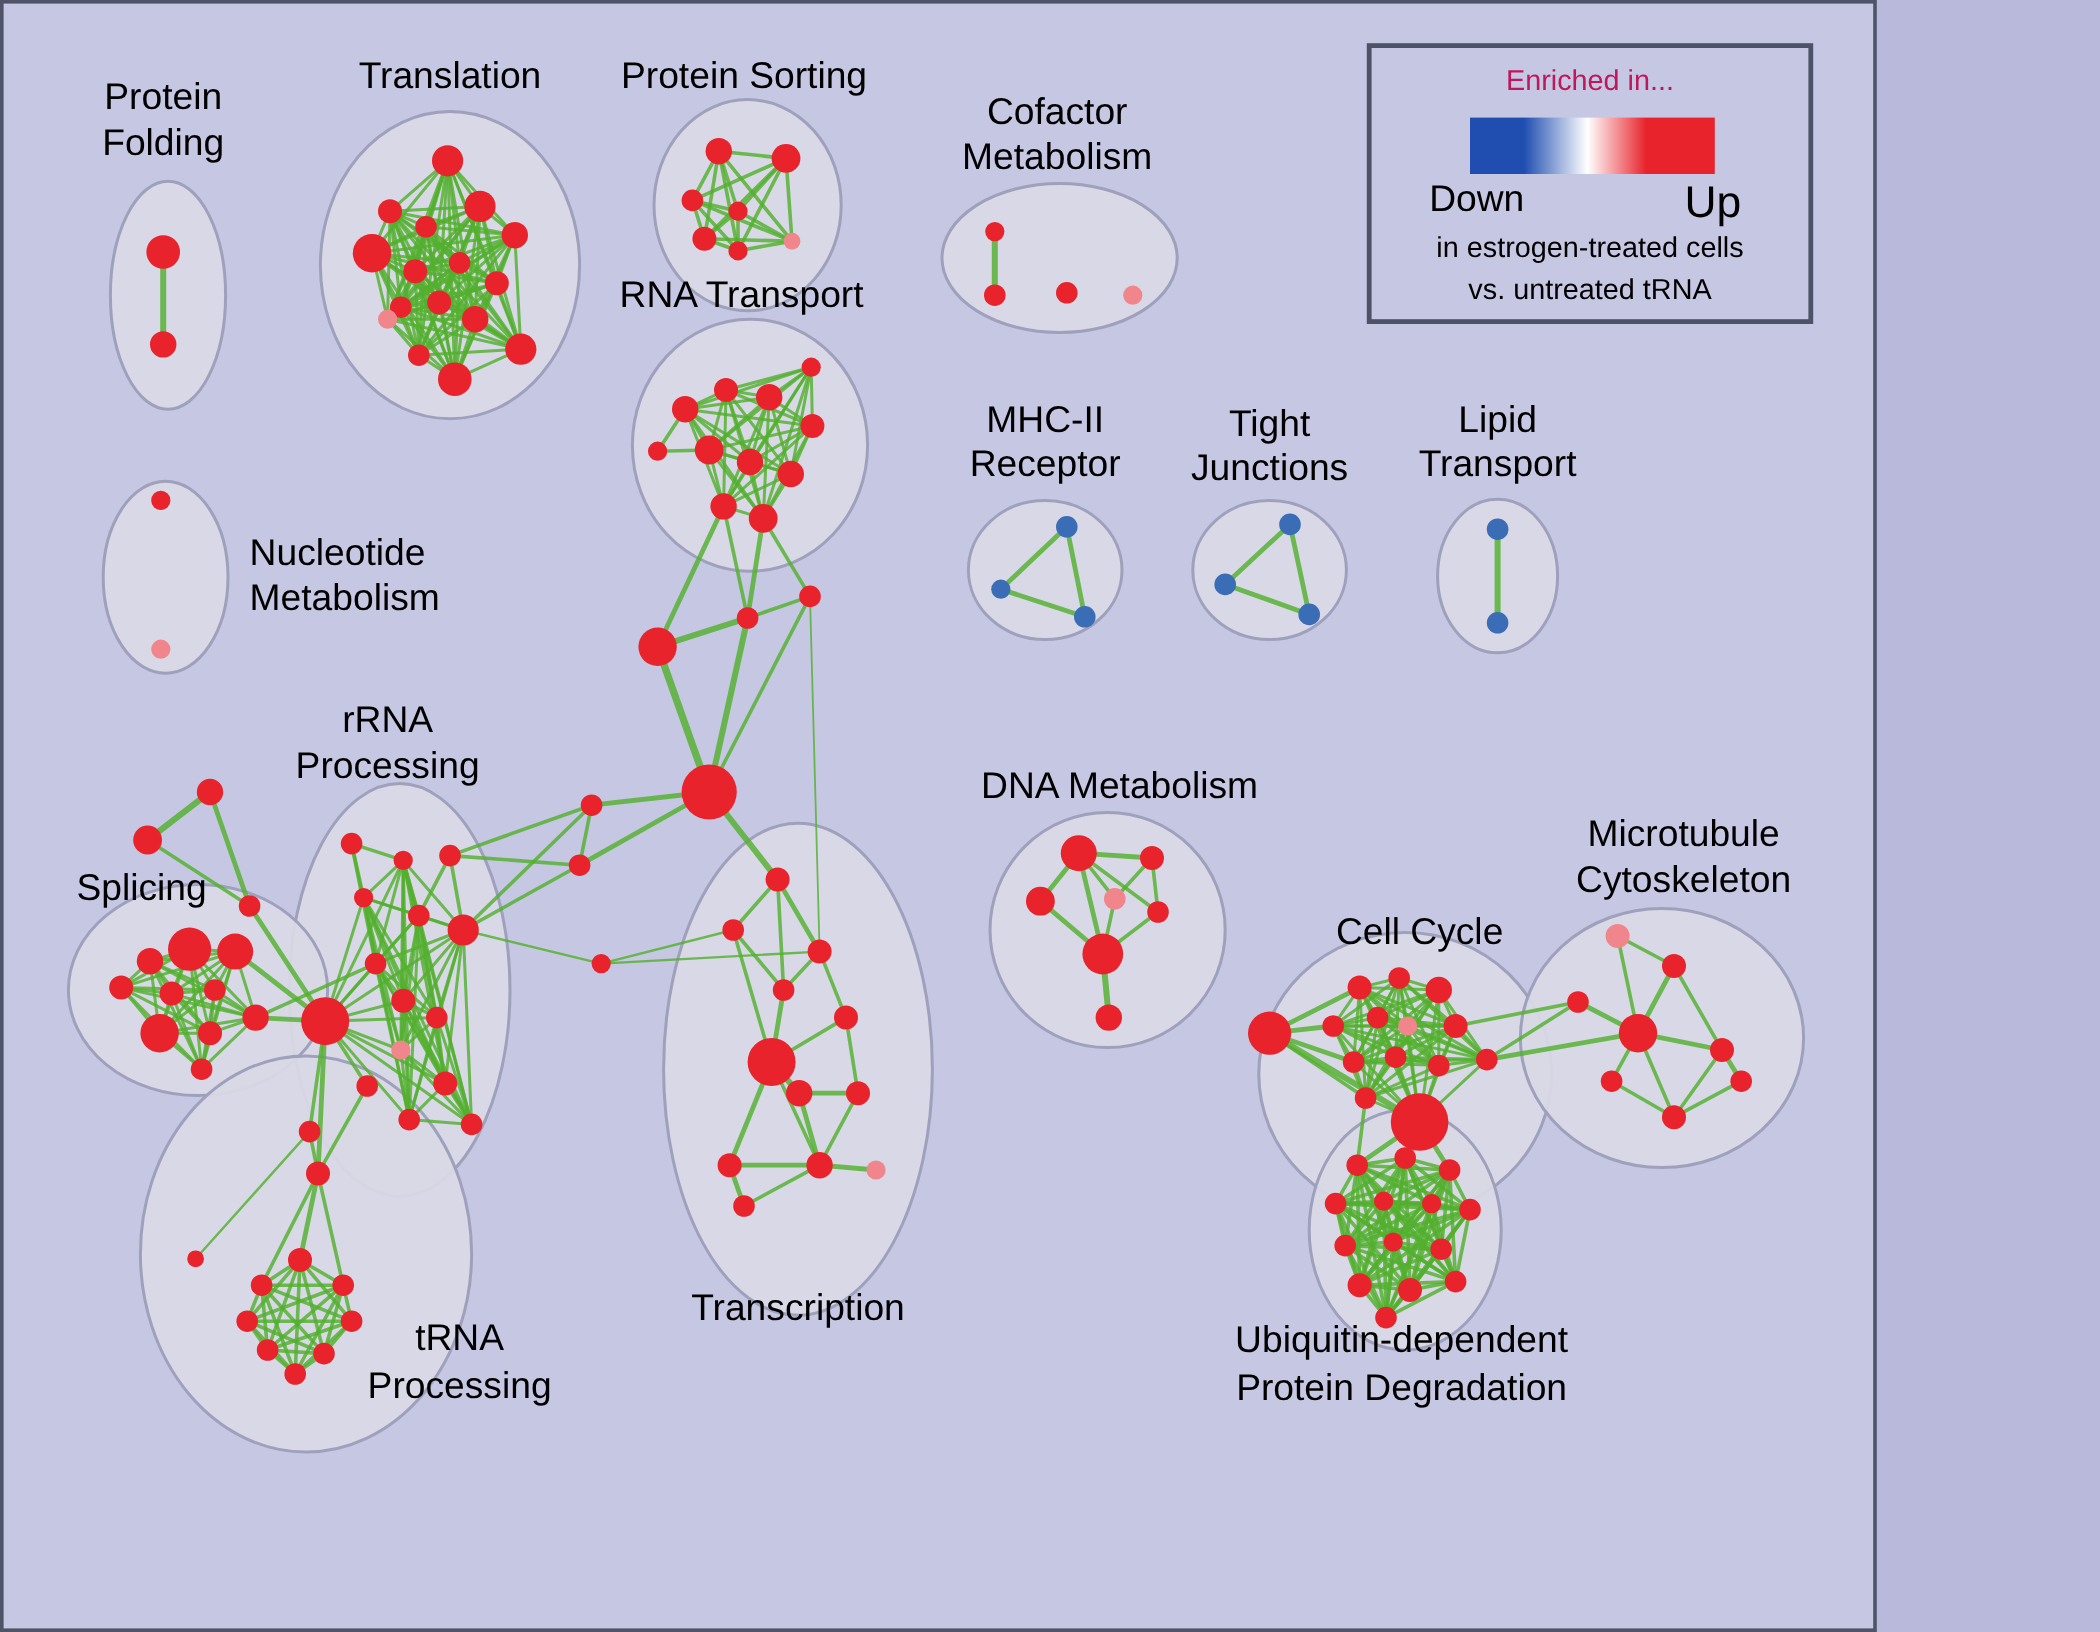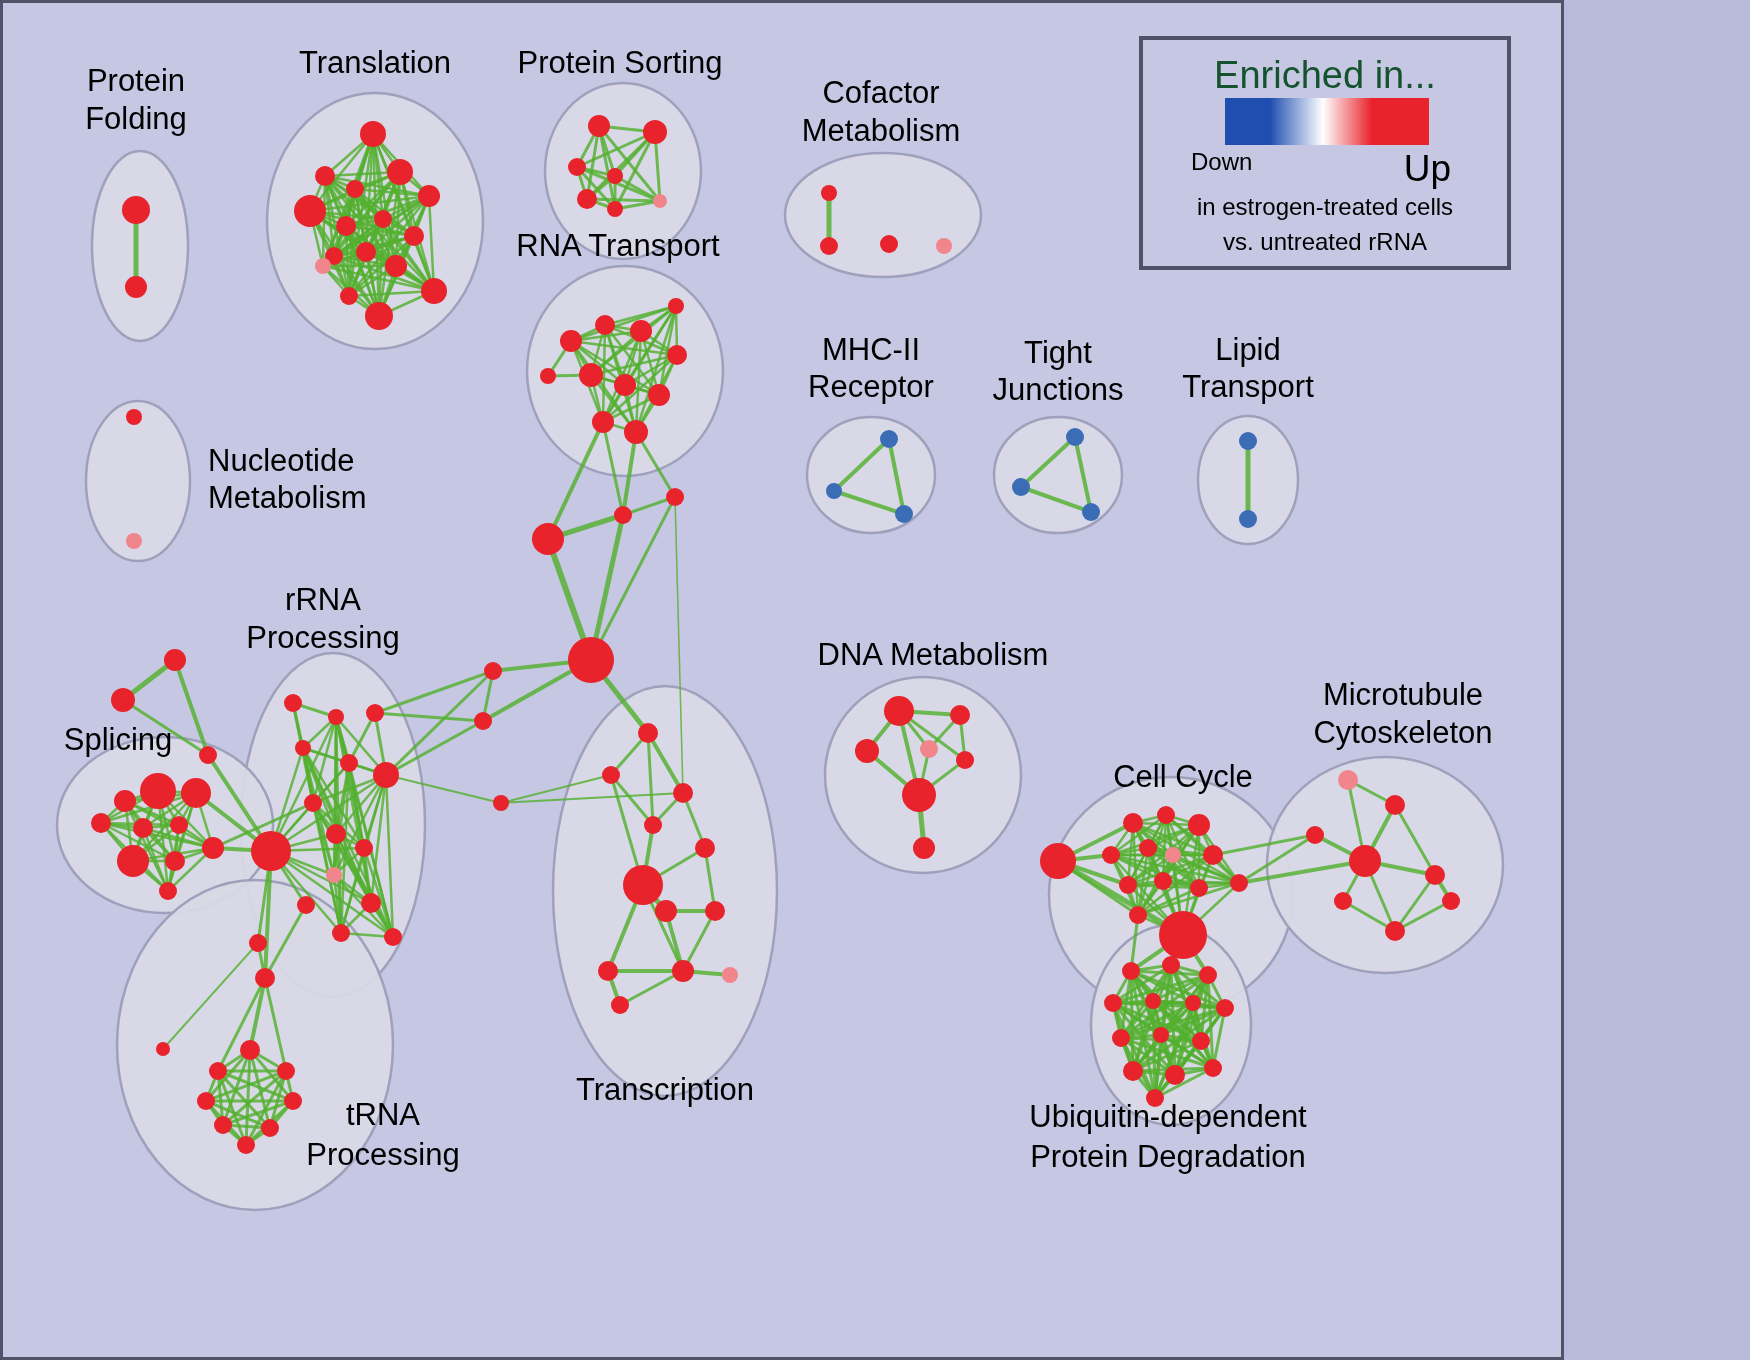--- a/index.html
+++ b/index.html
@@ -17,29 +17,29 @@
   .cluster-label { fill: #000; font-size: 31px; font-family: "Liberation Sans", sans-serif; }
   .legend-box {
     position: absolute; left: 1136px; top: 33px;
     width: 372px; height: 234px;
     box-sizing: border-box;
     border: 4px solid #4d5268;
     background: #c6c7e2;
   }
   .legend-title {
     position: absolute; top: 14px; left: 0; width: 100%;
-    text-align: center; font-size: 38px; color: #14532d;
+    text-align: center; font-size: 24px; color: #be185d;
   }
   .legend-bar {
     position: absolute; left: 82px; top: 58px;
     width: 204px; height: 47px;
   }
   .legend-down {
     position: absolute; left: 48px; top: 108px;
-    font-size: 24px; color: #000;
+    font-size: 31px; color: #000;
   }
   .legend-up {
     position: absolute; right: 56px; top: 108px;
     font-size: 37px; color: #000;
   }
   .legend-sub1, .legend-sub2 {
     position: absolute; left: 0; width: 100%;
     text-align: center; font-size: 24px; color: #000;
   }
   .legend-sub1 { top: 153px; }
@@ -848,16 +848,16 @@
         <text x="1165" y="1124" text-anchor="middle" class="cluster-label" fill="#000000"><tspan x="1165" dy="0">Ubiquitin-dependent</tspan><tspan x="1165" dy="40">Protein Degradation</tspan></text>
       </g>
   </svg>
 
   <div class="legend-box">
     <div class="legend-title">Enriched in...</div>
     <div class="legend-bar" style="background: linear-gradient(to right, rgb(31, 78, 176) 0%, rgb(31, 78, 176) 22%, rgb(255, 255, 255) 48%, rgb(232, 35, 43) 72%, rgb(232, 35, 43) 100%);"></div>
     <div class="legend-down">Down</div>
     <div class="legend-up">Up</div>
     <div class="legend-sub1">in estrogen-treated cells</div>
-    <div class="legend-sub2">vs. untreated rRNA</div>
+    <div class="legend-sub2">vs. untreated tRNA</div>
   </div>
 
 </div>
 
 </body></html>

